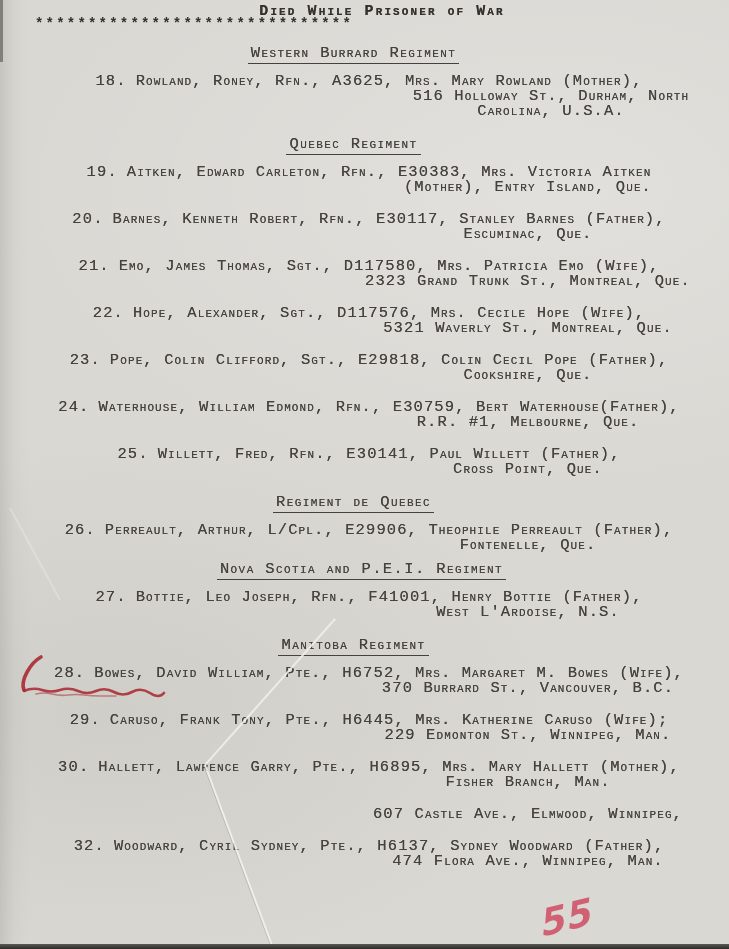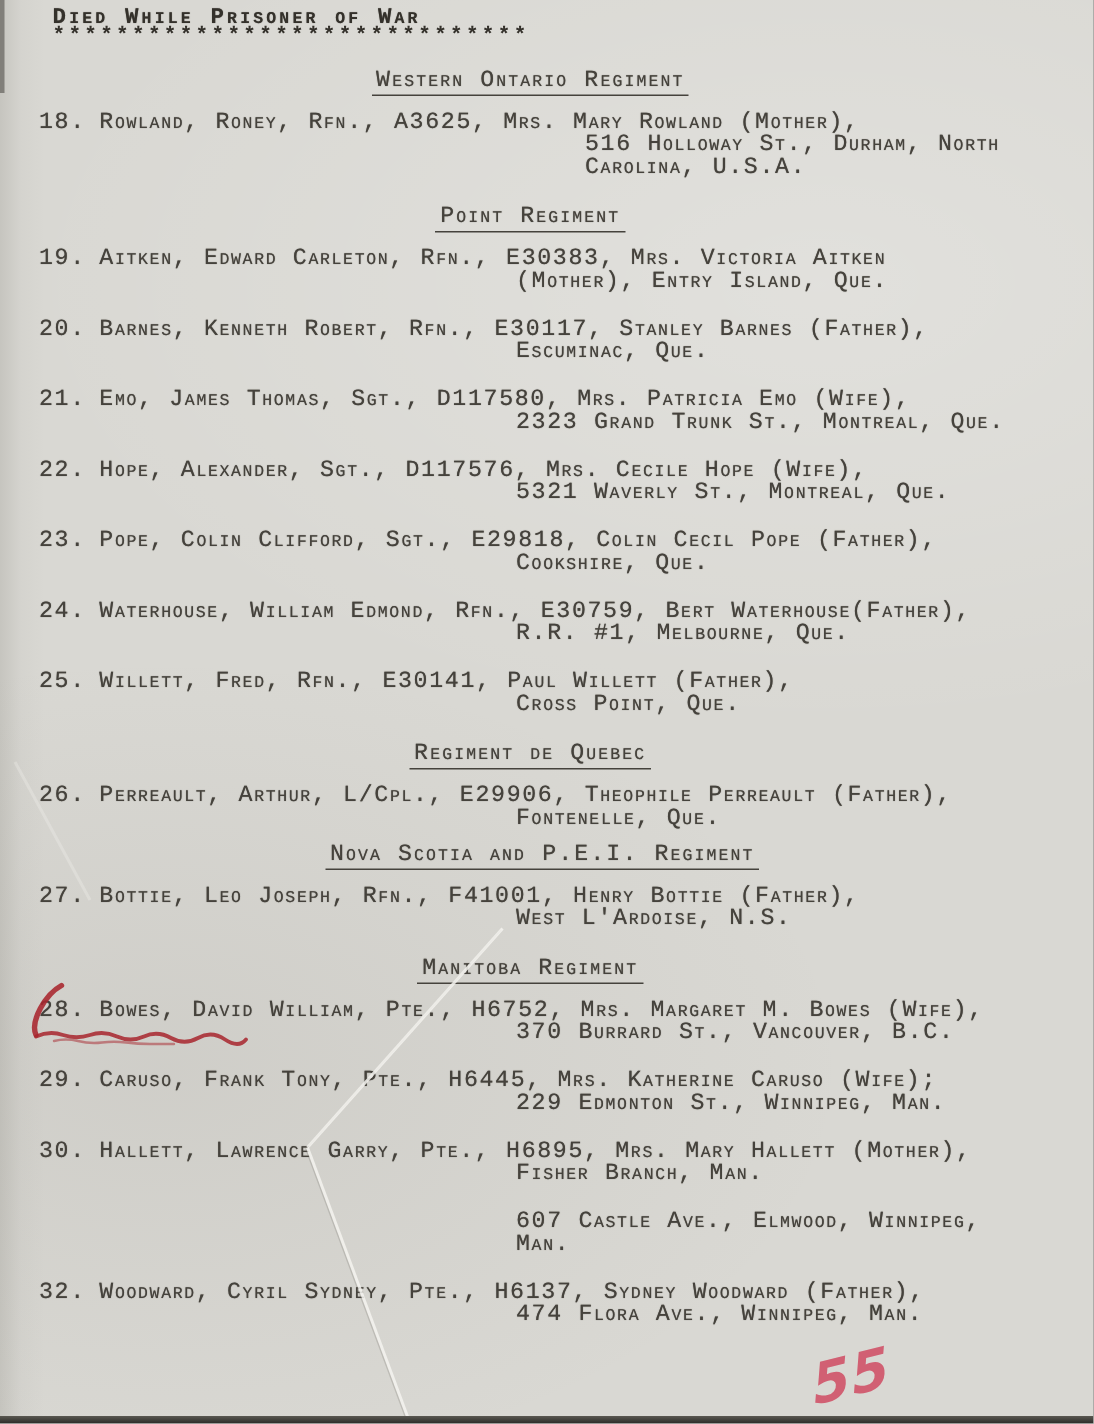--- a/index.html
+++ b/index.html
@@ -9,20 +9,21 @@
       radial-gradient(ellipse 900px 500px at 75% 20%, rgba(255,255,255,0.22), rgba(255,255,255,0) 60%),
       radial-gradient(ellipse 700px 420px at 15% 75%, rgba(120,116,108,0.10), rgba(120,116,108,0) 65%),
       linear-gradient(90deg, rgba(130,128,120,0.22) 0px, rgba(130,128,120,0.05) 14px, rgba(130,128,120,0) 30px),
       #d9d8d3;
     font-family:"Liberation Mono","DejaVu Sans Mono",monospace;
     color:#45423c;
   }
   .typed {
     font-variant-caps:small-caps;
     text-shadow:0 0 0.6px rgba(62,58,50,0.75);
+    text-align:center;
   }
   
   #title-block { padding:4px 0 0 35px; }
   #doc-title {
     font-size:15px; letter-spacing:2.1px; font-weight:bold; color:#34312b;
     line-height:15px; white-space:nowrap;
   }
   #title-asterisks {
     font-size:14px; letter-spacing:2.2px; color:#34312b; font-weight:bold;
     line-height:9px; margin:1px 0 16px 0; white-space:nowrap;
@@ -69,29 +70,29 @@
 
 <div id="page">
 
   <div id="title-block">
     <div id="doc-title" class="typed">Died While Prisoner of War</div>
     <div id="title-asterisks">******************************</div>
   </div>
 
   <div id="sections">
       <div class="section">
-        <div class="section-heading typed"><span class="headtext">Western Ontario Regiment</span></div>
+        <div class="section-heading typed"><span class="headtext">Western Burrard Regiment</span></div>
         <div class="entry typed">
           <div class="eline"><span class="num">18.</span><span>Rowland, Roney, Rfn., A3625, Mrs. Mary Rowland (Mother),</span></div>
           <div class="cont">516 Holloway St., Durham, North</div>
           <div class="cont">Carolina, U.S.A.</div>
         </div>
       </div>
       <div class="section">
-        <div class="section-heading typed"><span class="headtext">Point Regiment</span></div>
+        <div class="section-heading typed"><span class="headtext">Quebec Regiment</span></div>
         <div class="entry typed">
           <div class="eline"><span class="num">19.</span><span>Aitken, Edward Carleton, Rfn., E30383, Mrs. Victoria Aitken</span></div>
           <div class="cont">(Mother), Entry Island, Que.</div>
         </div>
         <div class="entry typed">
           <div class="eline"><span class="num">20.</span><span>Barnes, Kenneth Robert, Rfn., E30117, Stanley Barnes (Father),</span></div>
           <div class="cont">Escuminac, Que.</div>
         </div>
         <div class="entry typed">
           <div class="eline"><span class="num">21.</span><span>Emo, James Thomas, Sgt., D117580, Mrs. Patricia Emo (Wife),</span></div>
@@ -137,21 +138,20 @@
         <div class="entry typed">
           <div class="eline"><span class="num">29.</span><span>Caruso, Frank Tony, Pte., H6445, Mrs. Katherine Caruso (Wife);</span></div>
           <div class="cont">229 Edmonton St., Winnipeg, Man.</div>
         </div>
         <div class="entry typed">
           <div class="eline"><span class="num">30.</span><span>Hallett, Lawrence Garry, Pte., H6895, Mrs. Mary Hallett (Mother),</span></div>
           <div class="cont">Fisher Branch, Man.</div>
         </div>
         <div class="entry typed">
           <div class="cont">607 Castle Ave., Elmwood, Winnipeg,</div>
-          <div class="cont">Man.</div>
         </div>
         <div class="entry typed">
           <div class="eline"><span class="num">32.</span><span>Woodward, Cyril Sydney, Pte., H6137, Sydney Woodward (Father),</span></div>
           <div class="cont">474 Flora Ave., Winnipeg, Man.</div>
         </div>
       </div>
     </div>
 
   <svg id="red-mark-svg" width="175" height="54" viewBox="0 0 175 54">
     <path d="M 31 5 C 20 11, 10 29, 14 38" fill="none" stroke="#a8262e" stroke-width="3.6" stroke-linecap="round" opacity="0.88"></path>

